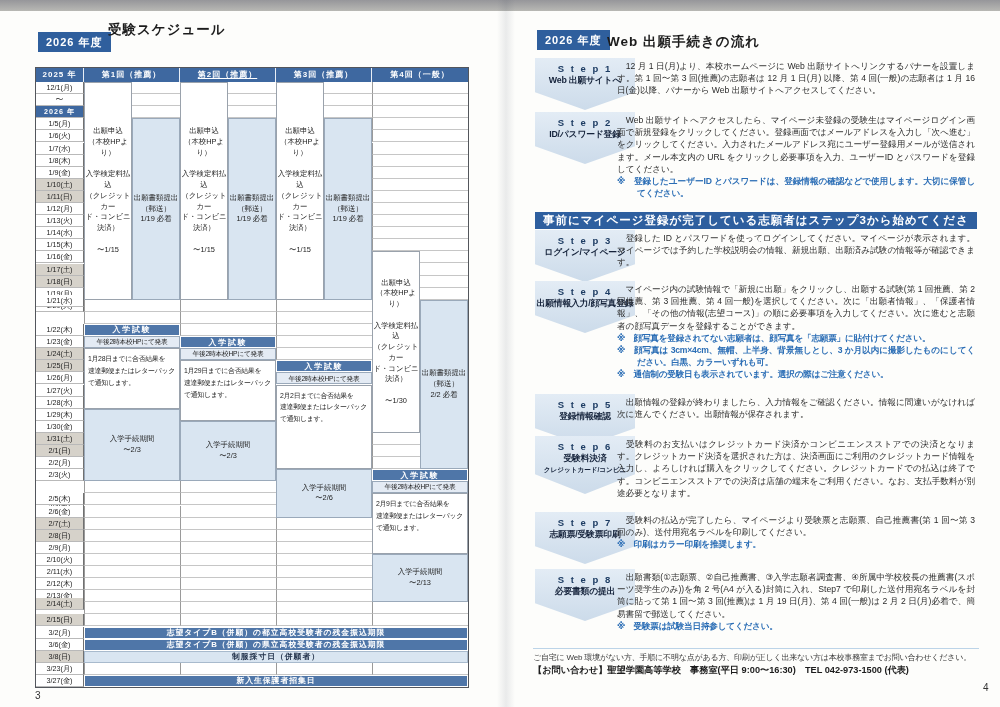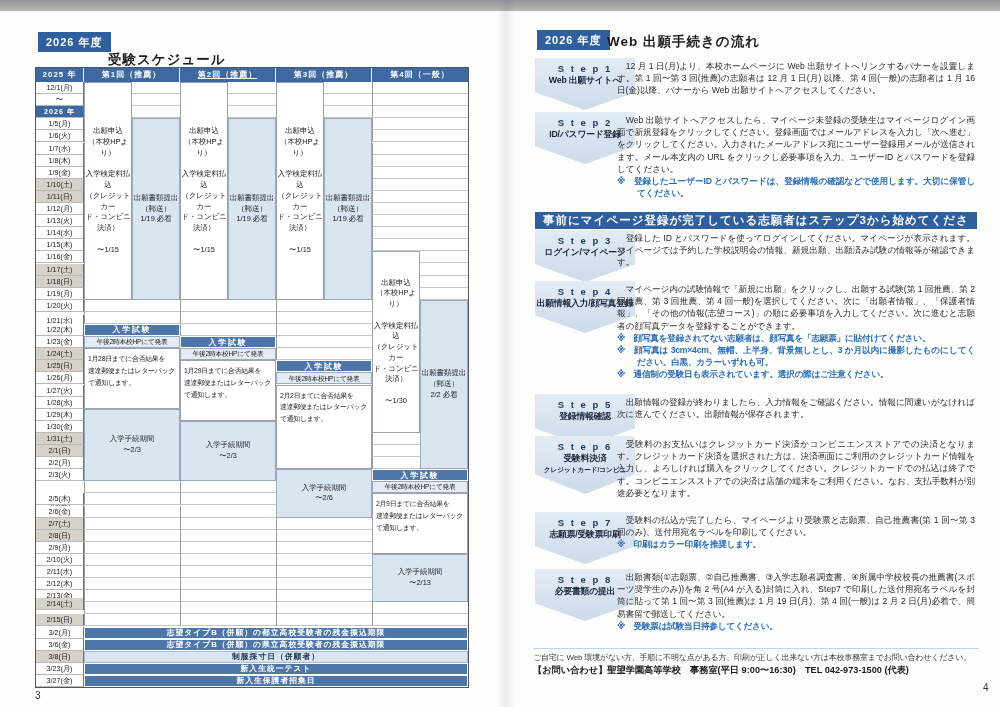--- a/index.html
+++ b/index.html
@@ -64,21 +64,21 @@
   .fnote{position:absolute;left:28px;top:652px;width:450px;font-size:8px;color:#3a3a3a;letter-spacing:-.2px;}
   .fcontact{position:absolute;left:28px;top:664px;width:450px;font-size:9.2px;font-weight:bold;color:#1c1c1c;}
 </style>
 </head>
 <body>
 
 <div class="scan-top"></div>
 
 <div class="page" id="left-page">
   <div class="badge" style="left:38px;top:32px;">2026 年度</div>
-  <div class="ptitle" style="left:108px;top:51px;">受験スケジュール</div>
+  <div class="ptitle" style="left:108px;top:21px;">受験スケジュール</div>
 
   <div class="sched">
     <div class="shead">
       <div class="hcell" style="width:48px;">2025 年</div>
       <div class="hcell" style="width:96px;">第1回（推薦）</div>
       <div class="hcell" style="width:96px;text-decoration:underline;">第2回（推薦）</div>
       <div class="hcell" style="width:96px;">第3回（推薦）</div>
       <div class="hcell" style="width:96px;">第4回（一般）</div>
     </div>
     <div id="table-body" style="height: 605px;">
@@ -94,21 +94,21 @@
         <div class="dcell wk" style="top: 108.9px;">1/11(日)</div>
         <div class="dcell" style="top: 121px;">1/12(月)</div>
         <div class="dcell" style="top: 133.1px;">1/13(火)</div>
         <div class="dcell" style="top: 145.2px;">1/14(水)</div>
         <div class="dcell" style="top: 157.3px;">1/15(木)</div>
         <div class="dcell" style="top: 169.4px;">1/16(金)</div>
         <div class="dcell wk" style="top: 181.5px;">1/17(土)</div>
         <div class="dcell wk" style="top: 193.6px;">1/18(日)</div>
         <div class="dcell" style="top: 205.7px;">1/19(月)</div>
         <div class="dcell" style="top: 217.8px;">1/20(火)</div>
-        <div class="dcell" style="top: 233px;">1/21(水)</div>
+        <div class="dcell" style="top: 213px;">1/21(水)</div>
         <div class="dcell" style="top: 242px;">1/22(木)</div>
         <div class="dcell" style="top: 254.1px;">1/23(金)</div>
         <div class="dcell wk" style="top: 266.2px;">1/24(土)</div>
         <div class="dcell wk" style="top: 278.3px;">1/25(日)</div>
         <div class="dcell" style="top: 290.4px;">1/26(月)</div>
         <div class="dcell" style="top: 302.5px;">1/27(火)</div>
         <div class="dcell" style="top: 314.6px;">1/28(水)</div>
         <div class="dcell" style="top: 326.7px;">1/29(木)</div>
         <div class="dcell" style="top: 338.8px;">1/30(金)</div>
         <div class="dcell wk" style="top: 350.9px;">1/31(土)</div>
@@ -400,21 +400,20 @@
         <div class="blk b-dark" style="left: 336px; width: 96px; top: 387.2px; height: 12.1px;">入学試験</div>
         <div class="blk b-announce" style="left: 336px; width: 96px; top: 399.3px; height: 12.1px;">午後2時本校HPにて発表</div>
         <div class="blk b-notice" style="left: 336px; width: 96px; top: 411.4px; height: 60.5px;">2月9日までに合否結果を
 速達郵便またはレターパック
 で通知します。</div>
         <div class="blk b-blue" style="left: 336px; width: 96px; top: 471.9px; height: 48.4px;">入学手続期間
 〜2/13</div>
         <div class="blk b-dark sp" style="left: 48px; width: 384px; top: 544.5px; height: 12.1px;">志望タイプB（併願）の都立高校受験者の残金振込期限</div>
         <div class="blk b-dark sp" style="left: 48px; width: 384px; top: 556.6px; height: 12.1px;">志望タイプB（併願）の県立高校受験者の残金振込期限</div>
         <div class="blk b-blue sp" style="left: 48px; width: 384px; top: 568.7px; height: 12.1px;">制服採寸日（併願者）</div>
-        <div class="blk b-dark sp" style="left: 48px; width: 384px; top: 580.8px; height: 12.1px;">新入生統一テスト</div>
         <div class="blk b-dark sp" style="left: 48px; width: 384px; top: 592.9px; height: 12.1px;">新入生保護者招集日</div>
       </div>
   </div>
 
   <div class="pageno" style="left:35px;top:690px;">3</div>
 </div>
 
 <div class="page" id="right-page">
   <div class="badge" style="left:32px;top:30px;">2026 年度</div>
   <div class="ptitle" style="left:102px;top:33px;">Web 出願手続きの流れ</div>

